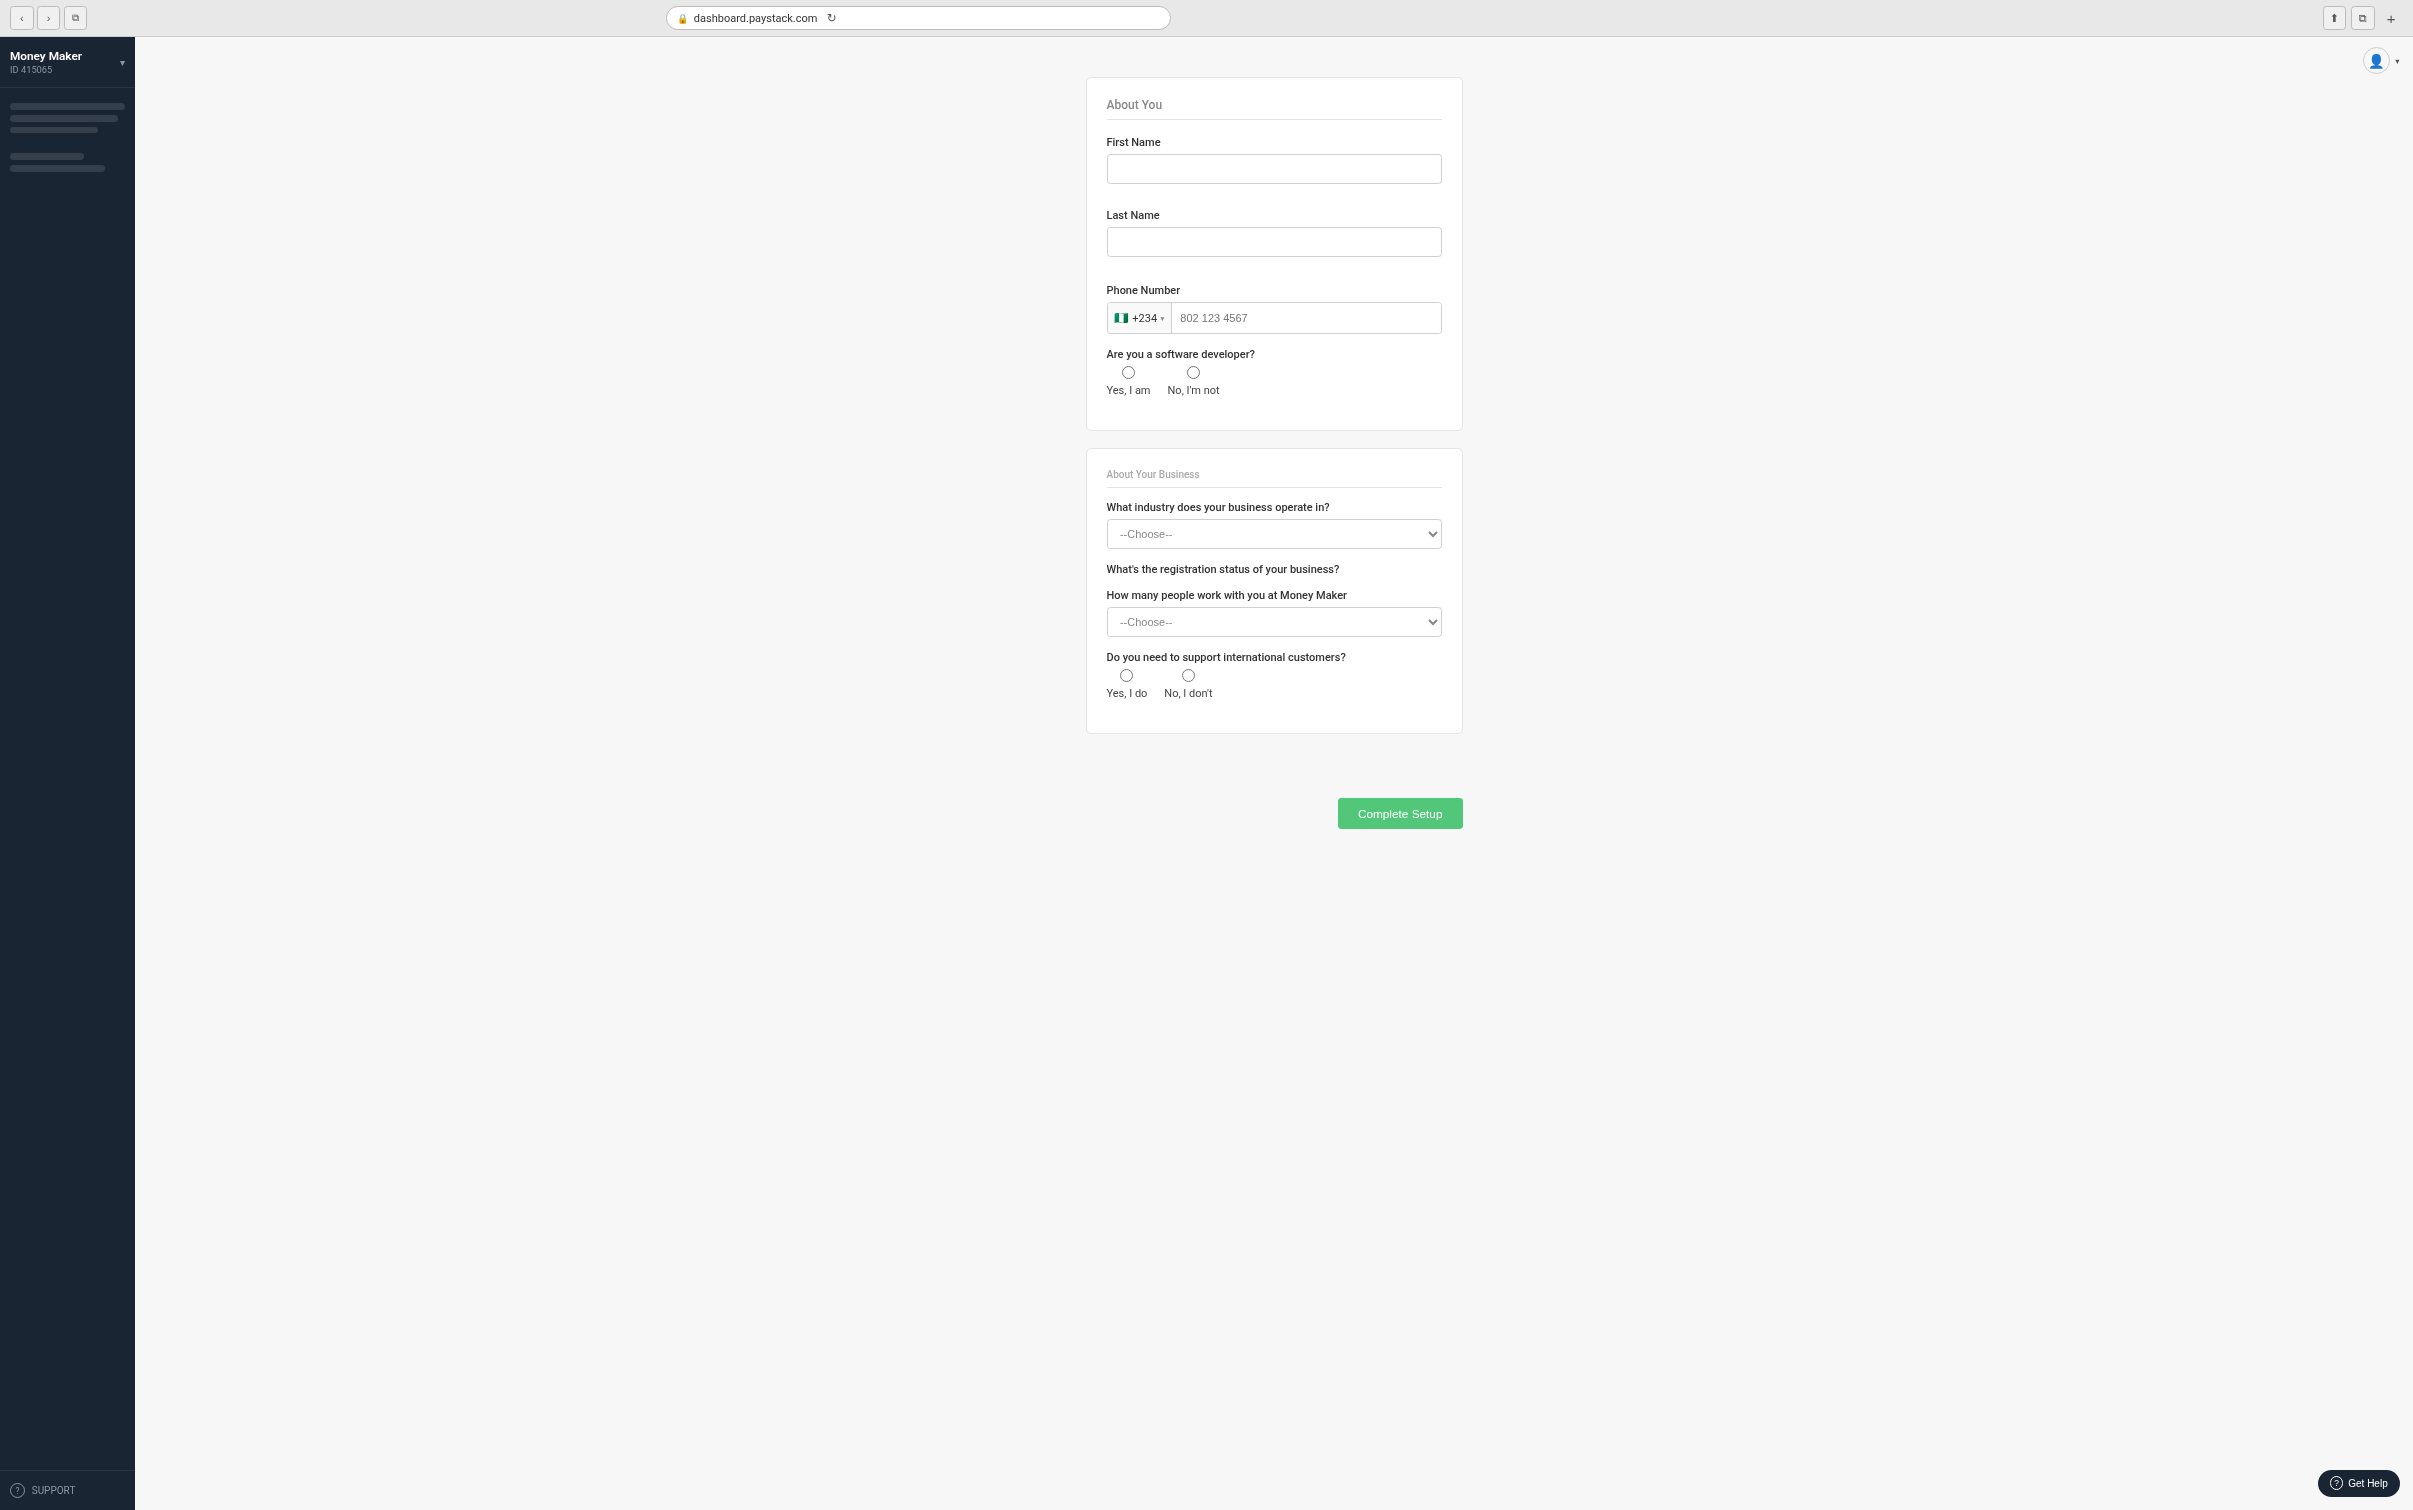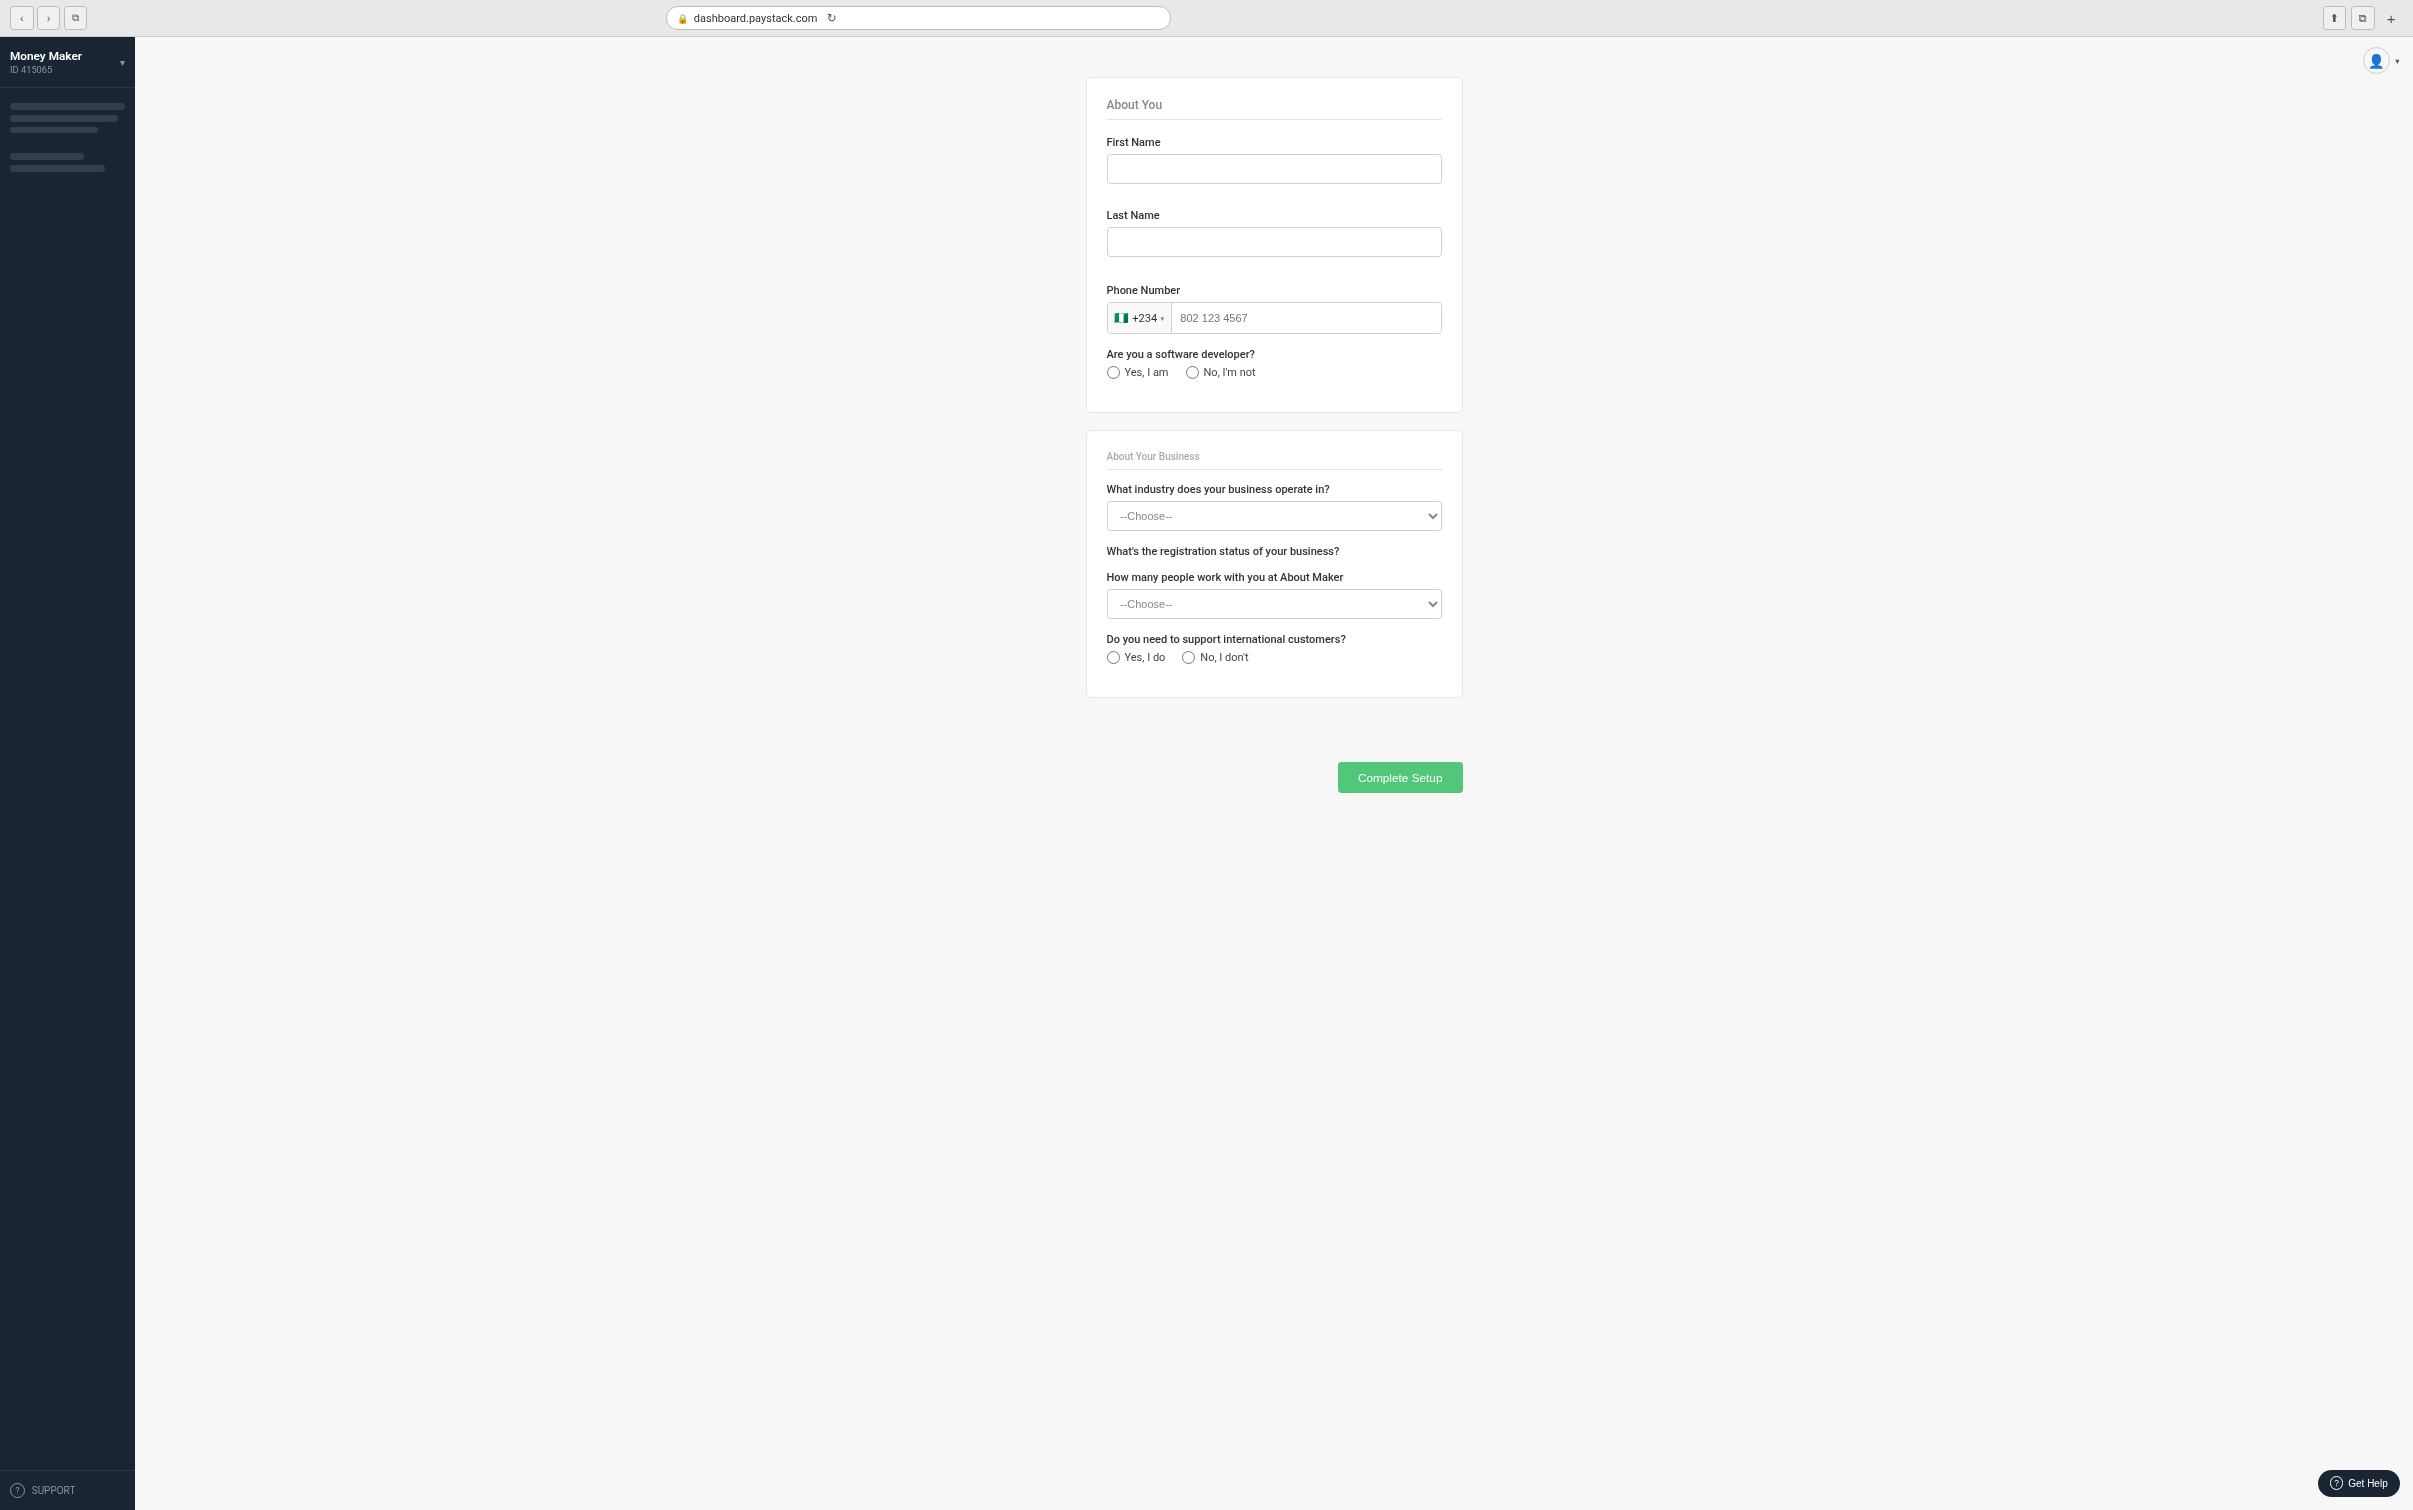--- a/index.html
+++ b/index.html
@@ -81,21 +81,21 @@
     .phone-input-wrap { display: flex; align-items: center; border: 0.8px solid #d0d0d0; border-radius: 3.4px; overflow: hidden; background: white; }
     .phone-flag { display: flex; align-items: center; gap: 3.4px; padding: 0 6.7px; background: #f9f9f9; border-right: 0.8px solid #d0d0d0; height: 30px; font-size: 11px; cursor: pointer; }
     .flag-emoji { font-size: 11.8px; }
     .flag-code { color: #333; font-size: 11px; }
     .flag-caret { font-size: 7.6px; color: #888; }
     .phone-number-input {
       flex: 1; height: 30px; border: none; padding: 0 8.4px; font-size: 11px; color: #aaa; outline: none; background: white;
     }
 
     .radio-group { display: flex; gap: 17px; margin-top: 5px; }
-    .radio-label { display: flex; align-items: center; gap: 5px; font-size: 11px; color: #444; cursor: pointer; }
+    .radio-label { display: flex; align-items: center; gap: 5px; font-size: 11px; color: #444; cursor: pointer; flex-direction: column; }
     .radio-label input[type="radio"] { accent-color: #4caf50; }
 
     .business-section-title { font-size: 10px; color: #aaa; margin-bottom: 13.5px; }
 
     .form-select {
       width: 100%; height: 30px; border: 0.8px solid #d0d0d0; border-radius: 3.4px; padding: 0 8.4px; font-size: 11px; color: #888; background: white; outline: none; cursor: pointer; appearance: auto;
     }
 
     .registration-options { margin-bottom: 13.5px; }
     .registration-option {
@@ -221,21 +221,21 @@
           <select class="form-select">
             <option>--Choose--</option>
           </select>
         </div>
 
         <div class="form-group">
           <label class="form-label">What's the registration status of your business?</label>
         </div>
 
         <div class="form-group">
-          <label class="form-label">How many people work with you at About Maker</label>
+          <label class="form-label">How many people work with you at Money Maker</label>
           <select class="form-select">
             <option>--Choose--</option>
           </select>
         </div>
 
         <div class="form-group">
           <label class="form-label">Do you need to support international customers?</label>
           <div class="radio-group">
             <label class="radio-label">
               <input type="radio" name="international" style="">

